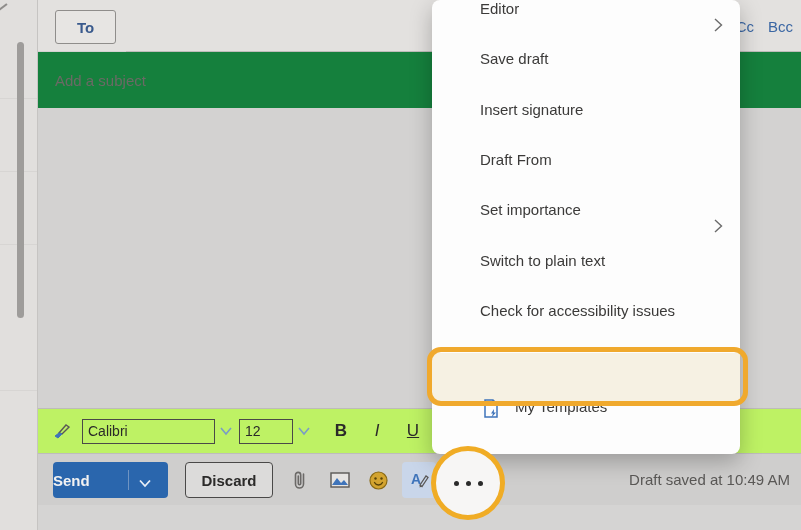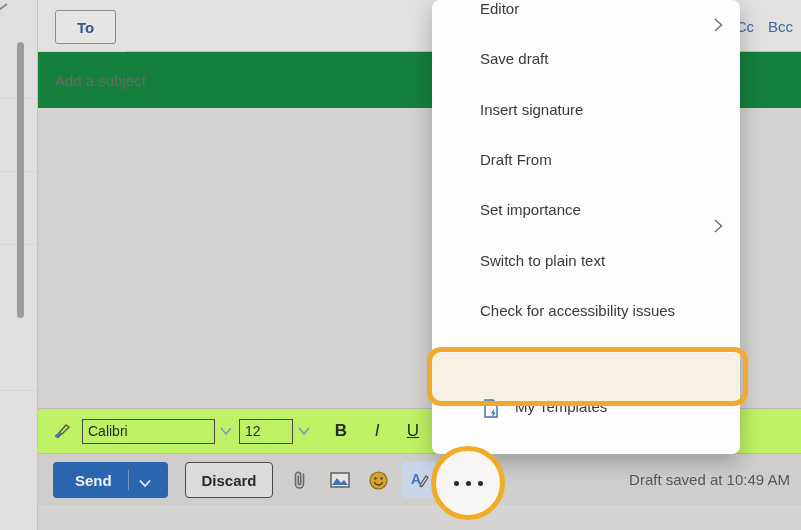--- a/index.html
+++ b/index.html
@@ -28,21 +28,21 @@
   
   .row-format { position:absolute; left:0; top:409px; width:763px; height:44px; background:#bef264; display:flex; align-items:center; }
   .fmt-icon { width:24px; height:24px; display:flex; align-items:center; justify-content:center; cursor:pointer; }
   .combo { height:25px; border:1px solid #4a4948; background:transparent; color:#2b2a29; font-size:14px; display:flex; align-items:center; padding-left:5px; cursor:pointer; }
   .combo-chev { width:14px; margin:0 6px 0 4px; cursor:pointer; }
   .fmt-letter { font-size:17px; color:#2b2a29; width:36px; text-align:center; cursor:pointer; }
 
   
   .row-actions { position:absolute; left:0; top:454px; width:763px; height:51px; background:#cfcecd; }
   .send-btn { position:absolute; left:15px; top:8px; width:115px; height:36px; background:#2a66ad; border-radius:4px; color:#f2f2f2; font-size:15px; font-weight:600; display:flex; align-items:center; cursor:pointer; }
-  .send-label { padding-left:22px; }
+  .send-label { }
   .send-sep { position:absolute; left:75px; top:8px; width:1px; height:20px; background:#6f94c2; }
   .send-chev { position:absolute; left:84px; top:13px; }
   .discard-btn { position:absolute; left:147px; top:8px; width:88px; height:36px; background:#dcdbda; border:1px solid #4a4948; border-radius:4px; color:#2b2a29; font-size:15px; font-weight:600; display:flex; align-items:center; justify-content:center; cursor:pointer; }
   .act-icon { position:absolute; top:8px; width:34px; height:36px; display:flex; align-items:center; justify-content:center; cursor:pointer; }
   .ink-bg { background:#c9d6ea; border-radius:4px; }
   .draft-status { position:absolute; right:11px; top:17px; color:#5a5856; font-size:15px; }
   .bottom-strip { position:absolute; left:0; top:505px; width:763px; height:25px; background:#d5d4d3; }
 
   
   .menu { position:absolute; left:432px; top:0; width:308px; height:454px; background:#fdfdfd; border-radius:8px; box-shadow:0 8px 22px rgba(0,0,0,0.25); z-index:5; }

